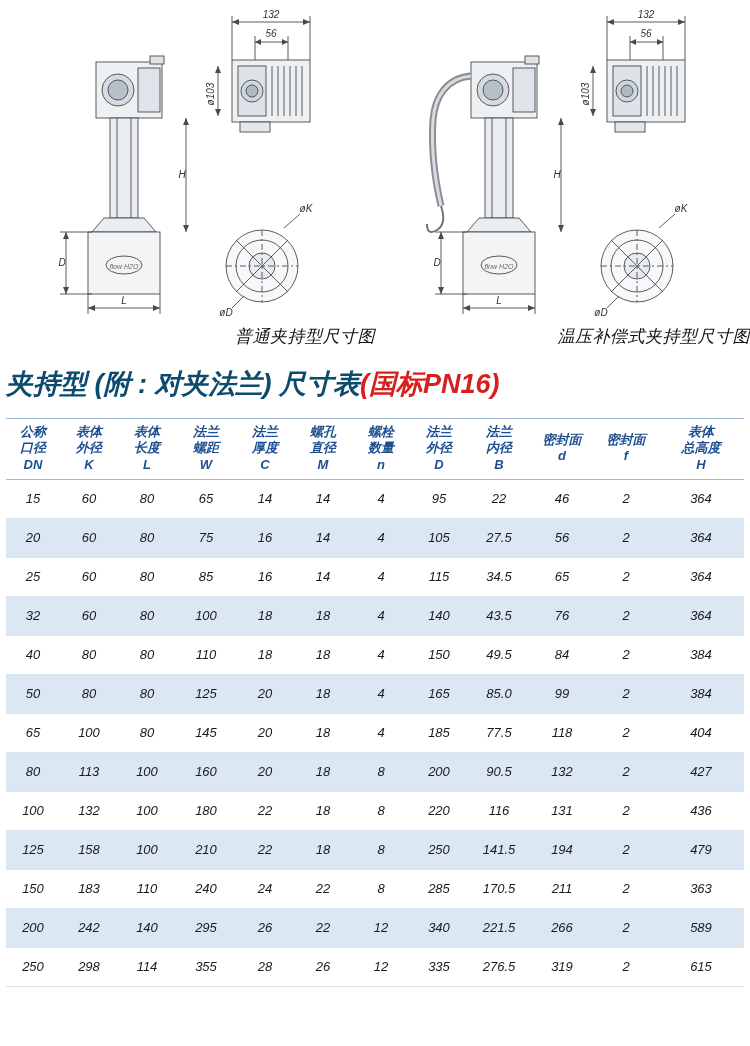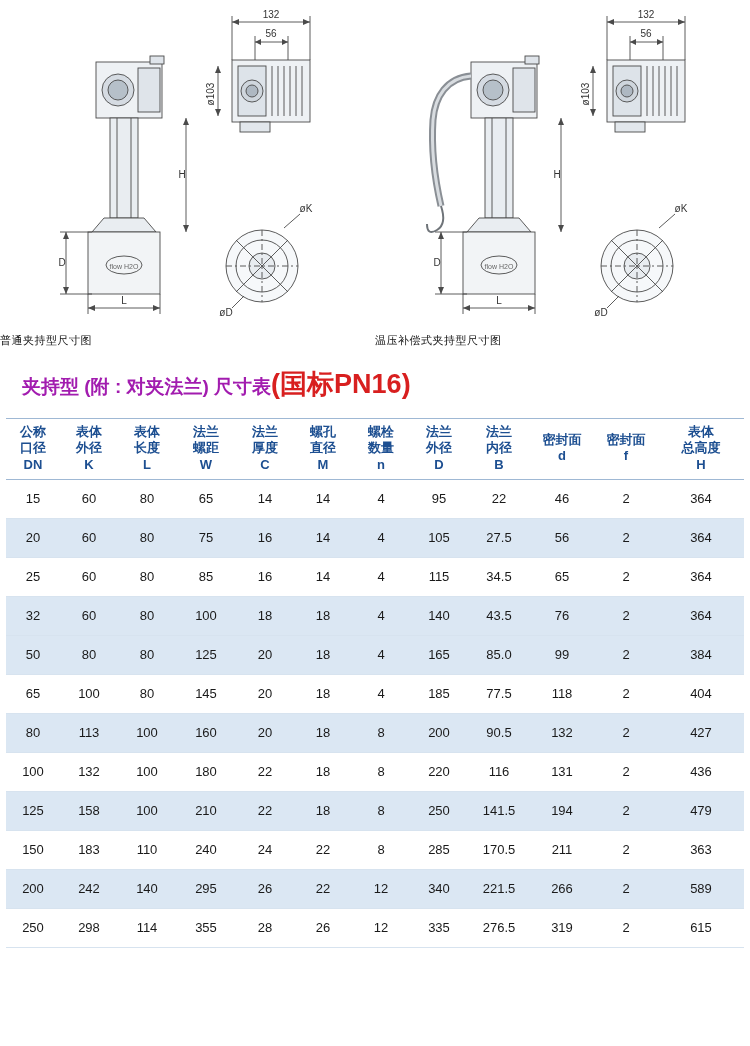--- a/index.html
+++ b/index.html
@@ -11,20 +11,21 @@
     width: 750px;
     height: 1046px;
     font-family: "Liberation Sans", sans-serif;
     color: #1a1a1a;
     overflow: hidden;
   }
   .page {
     position: relative;
     width: 750px;
     height: 1046px;
+    font-style: italic;
   }
 
   
   .drawings {
     position: relative;
     width: 750px;
     height: 360px;
   }
   .drawing {
     position: absolute;
@@ -33,45 +34,44 @@
     height: 360px;
   }
   .drawing.left { left: 0; }
   .drawing.right { left: 375px; }
 
   .caption {
     position: absolute;
     bottom: 12px;
     left: 0;
     width: 100%;
-    text-align: left;
-    font-size: 11px;
+    text-align: right;
+    font-size: 17px;
     color: #111;
     letter-spacing: 0.5px;
   }
 
   svg.fig {
     position: absolute;
     top: 0;
     left: 0;
   }
 
   
   .title-row {
     position: relative;
     height: 52px;
     padding: 6px 0 0 6px;
     white-space: nowrap;
   }
   .title-main {
-    font-size: 19px;
+    font-size: 27px;
     font-weight: bold;
-    color: #a21caf;
+    color: #0c4a6e;
     letter-spacing: 0px;
-    margin-left: 16px;
   }
   .title-accent {
     font-size: 27px;
     font-weight: bold;
     color: #d81f1f;
   }
 
   
   table.spec {
     width: 738px;
@@ -409,20 +409,34 @@
         <td>100</td>
         <td>18</td>
         <td>18</td>
         <td>4</td>
         <td>140</td>
         <td>43.5</td>
         <td>76</td>
         <td>2</td>
         <td>364</td>
       </tr>
+      <tr class="odd">
+        <td>40</td>
+        <td>80</td>
+        <td>80</td>
+        <td>110</td>
+        <td>18</td>
+        <td>18</td>
+        <td>4</td>
+        <td>150</td>
+        <td>49.5</td>
+        <td>84</td>
+        <td>2</td>
+        <td>384</td>
+      </tr>
       <tr class="even">
         <td>50</td>
         <td>80</td>
         <td>80</td>
         <td>125</td>
         <td>20</td>
         <td>18</td>
         <td>4</td>
         <td>165</td>
         <td>85.0</td>

